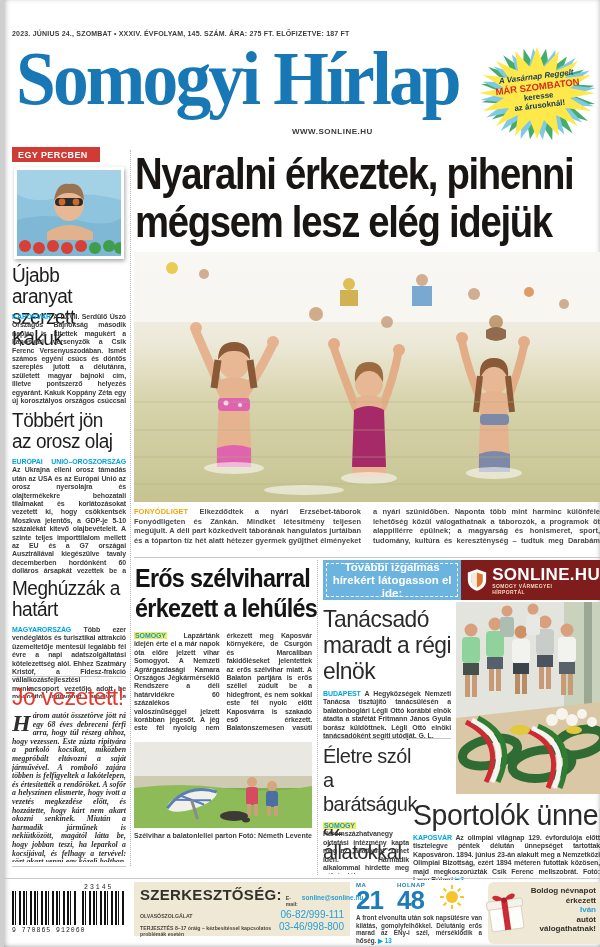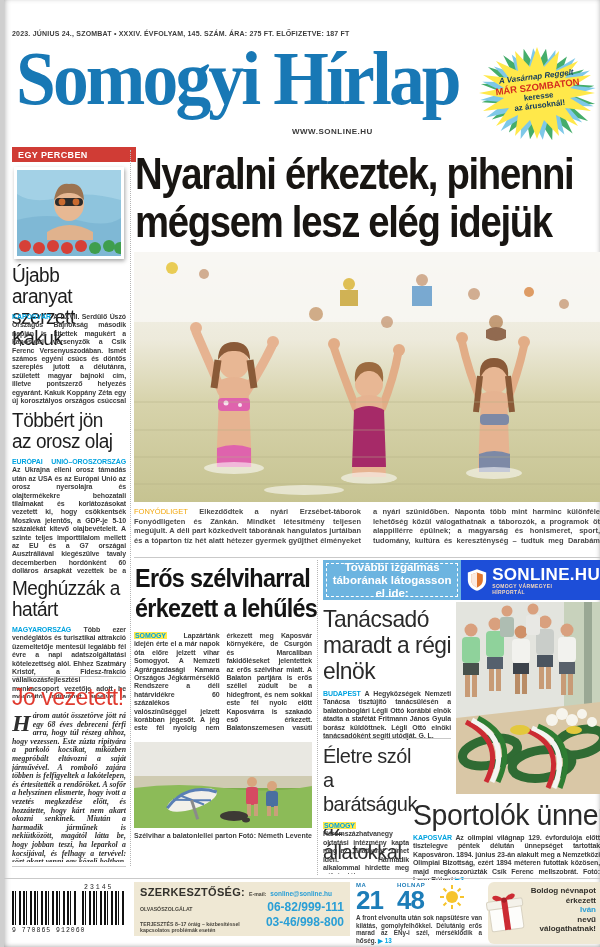--- a/index.html
+++ b/index.html
@@ -25,21 +25,21 @@
   
   .redband { background:#d03c35; color:#fff; font-size:9px; font-weight:bold;
              letter-spacing:.4px; padding:3px 0 2px 6px; }
   .photoframe { background:#fff; border:3px solid #fff; box-shadow:1px 2px 4px rgba(0,0,0,.35); }
   .sbhead { font-size:20px; line-height:21px; color:#1d1d1d; letter-spacing:-.5px;
             transform:scaleX(.95); transform-origin:left top; font-weight:400; }
   .body { font-size:7px; line-height:8.4px; font-weight:bold; color:#3d3d3d;
           text-align:justify; letter-spacing:-.1px; overflow:hidden; }
   .tag { color:#00a3e0; font-weight:bold; }
   .tag-hl { color:#00a3e0; font-weight:bold; background:#ffe94d; padding:0 1px; }
-  .tag-or { color:#f2a60a; font-weight:normal; }
+  .tag-or { color:#f2a60a; font-weight:bold; }
   .byline { font-weight:bold; color:#3d3d3d; }
   .pref { color:#00a3e0; font-weight:bold; }
   .greet-title { font-size:23px; color:#e03a2f; letter-spacing:-.5px; font-weight:400; }
   .greet-body { font-family:"Liberation Serif", serif; font-style:italic; font-size:7.8px;
                 line-height:8.6px; font-weight:bold; color:#2e2e2e; text-align:justify; overflow:hidden; }
   .dropcap { float:left; font-size:24px; line-height:22px; padding-right:2px; font-weight:bold; }
   .rule { border-top:1px solid #c9c9c9; }
   .dotsep { border-left:1px dotted #b5b5b5; }
 
   
@@ -52,41 +52,41 @@
   .midhead { font-size:26px; line-height:28px; font-weight:800; color:#141414;
              letter-spacing:-.8px; transform:scaleX(.9); transform-origin:left top; white-space:nowrap; }
   .cols2 { column-count:2; column-gap:7px; }
   .photocap { font-size:7px; font-weight:bold; color:#3d3d3d; }
 
   
   .banner-blue { background:#6cb4e0; }
   .banner-inner { border:1px dashed #ffffff; height:100%; display:flex; align-items:center;
                   justify-content:center; text-align:center; color:#fff; font-size:11.5px;
                   font-weight:bold; line-height:13px; }
-  .banner-orange { background:#1d4ed8; color:#fff; display:flex; align-items:center; padding-left:6px; }
+  .banner-orange { background:#7f1d1d; color:#fff; display:flex; align-items:center; padding-left:6px; }
   .brand { font-size:17px; font-weight:bold; letter-spacing:.3px; line-height:17px;}
   .brand-sub { font-size:5px; font-weight:bold; color:#f7d9bd; letter-spacing:.4px; line-height:6px; }
   .rhead { font-size:24px; line-height:26px; color:#2a2a2a; letter-spacing:-.5px;
            font-weight:400; transform:scaleX(.95); transform-origin:left top; }
   .rhead2 { font-size:21px; line-height:24px; color:#2a2a2a; letter-spacing:-.5px;
             font-weight:400; transform:scaleX(.95); transform-origin:left top; }
   .sporthead { font-size:30px; color:#2a2a2a; letter-spacing:-.5px; font-weight:400;
                transform:scaleX(.95); transform-origin:left top; white-space:nowrap; }
 
   
   .barcode { background:repeating-linear-gradient(90deg,#111 0 2px,#fff 2px 3px,#111 3px 4px,#fff 4px 7px,#111 7px 9px,#fff 9px 11px); }
   .ean { font-size:6.5px; color:#222; letter-spacing:1px; font-family:"Liberation Mono", monospace; }
   .issue { font-size:6.5px; color:#222; letter-spacing:2px; font-family:"Liberation Mono", monospace; }
   .edbox { background:#efe8d4; padding:4px 6px; }
-  .edtitle { font-size:11px; font-weight:bold; color:#33312c; letter-spacing:.3px; }
+  .edtitle { font-size:15px; font-weight:bold; color:#33312c; letter-spacing:.3px; }
   .edsmall { font-size:5.2px; font-weight:bold; color:#4a473f; }
   .edmail { font-size:6.5px; font-weight:bold; color:#2a9fd6; }
   .edrow { display:flex; justify-content:space-between; align-items:baseline; margin-top:1.5px; }
   .edlabel { font-size:5.2px; font-weight:bold; color:#4a473f; width:150px; }
-  .edphone { font-size:12px; font-weight:bold; color:#2a9fd6; white-space:nowrap; }
+  .edphone { font-size:10px; font-weight:normal; color:#2a9fd6; white-space:nowrap; }
   .wx-label { font-size:6px; font-weight:bold; color:#1d7db8; letter-spacing:.5px; }
   .wx-temp { font-size:26px; line-height:24px; font-weight:bold; color:#1d7db8; letter-spacing:-1px;}
   .wx-text { font-size:6.3px; line-height:7.6px; font-weight:bold; color:#3d3d3d; text-align:justify;}
   .namebox { background:#efe8d4; border-radius:6px 0 0 6px; }
   .nameline { font-size:8px; line-height:9.5px; font-weight:bold; color:#33312c; text-align:right; }
   .namename { color:#2a9fd6;text-align:right; }
 </style>
 </head>
 <body>
 
@@ -103,21 +103,21 @@
       <polygon fill="#ffe84a" points="118,47 93,52 114,65 88,62 101,80 79,69 82,90 67,74 60,93 53,74 38,90 41,69 19,80 32,62 6,65 27,52 2,47 27,42 6,29 32,32 19,15 41,25 38,5 53,21 60,1 67,21 82,5 79,25 101,15 88,32 114,29 93,42"></polygon>
     </svg>
     <div class="abs burst-text" style="left:11px; top:26px;">
       <div class="burst-l1">A Vasárnap Reggelt</div>
       <div class="burst-l2">MÁR SZOMBATON</div>
       <div class="burst-l3">keresse</div>
       <div class="burst-l3">az árusoknál!</div>
     </div>
   </div>
 
-  <div class="abs redband" style="left:8px; top:147px; width:124px;">EGY PERCBEN</div>
+  <div class="abs redband" style="left:8px; top:147px; width:88px;">EGY PERCBEN</div>
 
   <div class="abs photoframe" style="left:10px; top:167px; width:110px; height:92px;">
     <svg width="104" height="86" viewBox="0 0 104 86">
       <rect width="104" height="86" fill="#8ec4dd"></rect>
       <path d="M0 0 H104 V30 Q70 20 40 28 Q15 34 0 24 Z" fill="#a9d4e8" opacity=".8"></path>
       <path d="M0 50 Q30 42 60 50 T104 48 V86 H0 Z" fill="#79b4d2" opacity=".7"></path>
       <ellipse cx="52" cy="34" rx="15" ry="17" fill="#e7b893"></ellipse>
       <path d="M37 30 Q40 12 52 14 Q66 12 67 30 Q60 22 52 23 Q44 22 37 30 Z" fill="#9c7350"></path>
       <rect x="38" y="28" width="28" height="8" rx="4" fill="#2b2b2b"></rect>
       <circle cx="45" cy="32" r="3.4" fill="#c96a2f"></circle>
@@ -269,21 +269,21 @@
   </div>
   <div class="abs photocap" style="left:130px; top:832px; width:178px; display:flex; justify-content:space-between;">
     <span>Szélvihar a balatonlellei parton</span>
     <span>Fotó: Németh Levente</span>
   </div>
 
   <div class="abs dotsep" style="left:313px; top:560px; height:315px;"></div>
 
   <div class="abs" style="left:319px; top:560px; width:277px; height:40px; display:flex;">
     <div class="banner-blue" style="width:140px; padding:3px;">
-      <div class="banner-inner">További izgalmas táborának látogasson el ide:</div>
+      <div class="banner-inner">További izgalmas hírekért látogasson el ide:</div>
     </div>
     <div class="banner-orange" style="flex:1;">
       <svg width="20" height="26" viewBox="0 0 24 28">
         <path d="M12 1 L23 5 V14 C23 21 18 25 12 27 C6 25 1 21 1 14 V5 Z" fill="#ffffff"></path>
         <path d="M12 5 L19 7.5 V14 C19 18.6 15.8 21.5 12 23 C8.2 21.5 5 18.6 5 14 V7.5 Z" fill="#e0762f"></path>
         <path d="M12 5 L12 23 C8.2 21.5 5 18.6 5 14 V7.5 Z" fill="#ffffff" opacity=".85"></path>
       </svg>
       <div style="margin-left:5px;">
         <div class="brand">SONLINE.HU</div>
         <div class="brand-sub">SOMOGY VÁRMEGYEI</div>
@@ -424,21 +424,21 @@
       </svg>
     </div>
     <div class="wx-text" style="margin-top:2px;"><span>A front elvonulta után sok napsütésre van kilátás, gomolyfelhőkkel. Délutánig erős marad az ÉNy-i szél, mérséklődik a hőség.</span> <span class="pref">▶ 13</span></div>
   </div>
 
   <div class="abs namebox" style="left:484px; top:882px; width:112px; height:62px;">
     <div class="abs" style="left:38px; top:4px; width:70px;">
       <div class="nameline">Boldog névnapot</div>
       <div class="nameline">érkezett</div>
       <div class="nameline namename">Iván</div>
-      <div class="nameline">nevű</div>
+      <div class="nameline">autót</div>
       <div class="nameline">válogathatnak!</div>
     </div>
     <svg class="abs" style="left:-4px; top:6px;" width="44" height="46" viewBox="0 0 44 46">
       <g transform="rotate(-8 22 26)">
         <rect x="6" y="18" width="32" height="24" rx="2" fill="#fdfdfb" stroke="#d8d2c2"></rect>
         <rect x="4" y="12" width="36" height="8" rx="2" fill="#f4f2ea" stroke="#d8d2c2"></rect>
         <rect x="19" y="12" width="6" height="30" fill="#cc2b33"></rect>
         <path d="M22 12 C14 2 6 8 14 12 Z" fill="#cc2b33"></path>
         <path d="M22 12 C30 2 38 8 30 12 Z" fill="#cc2b33"></path>
         <circle cx="22" cy="12" r="2.6" fill="#a81f27"></circle>

